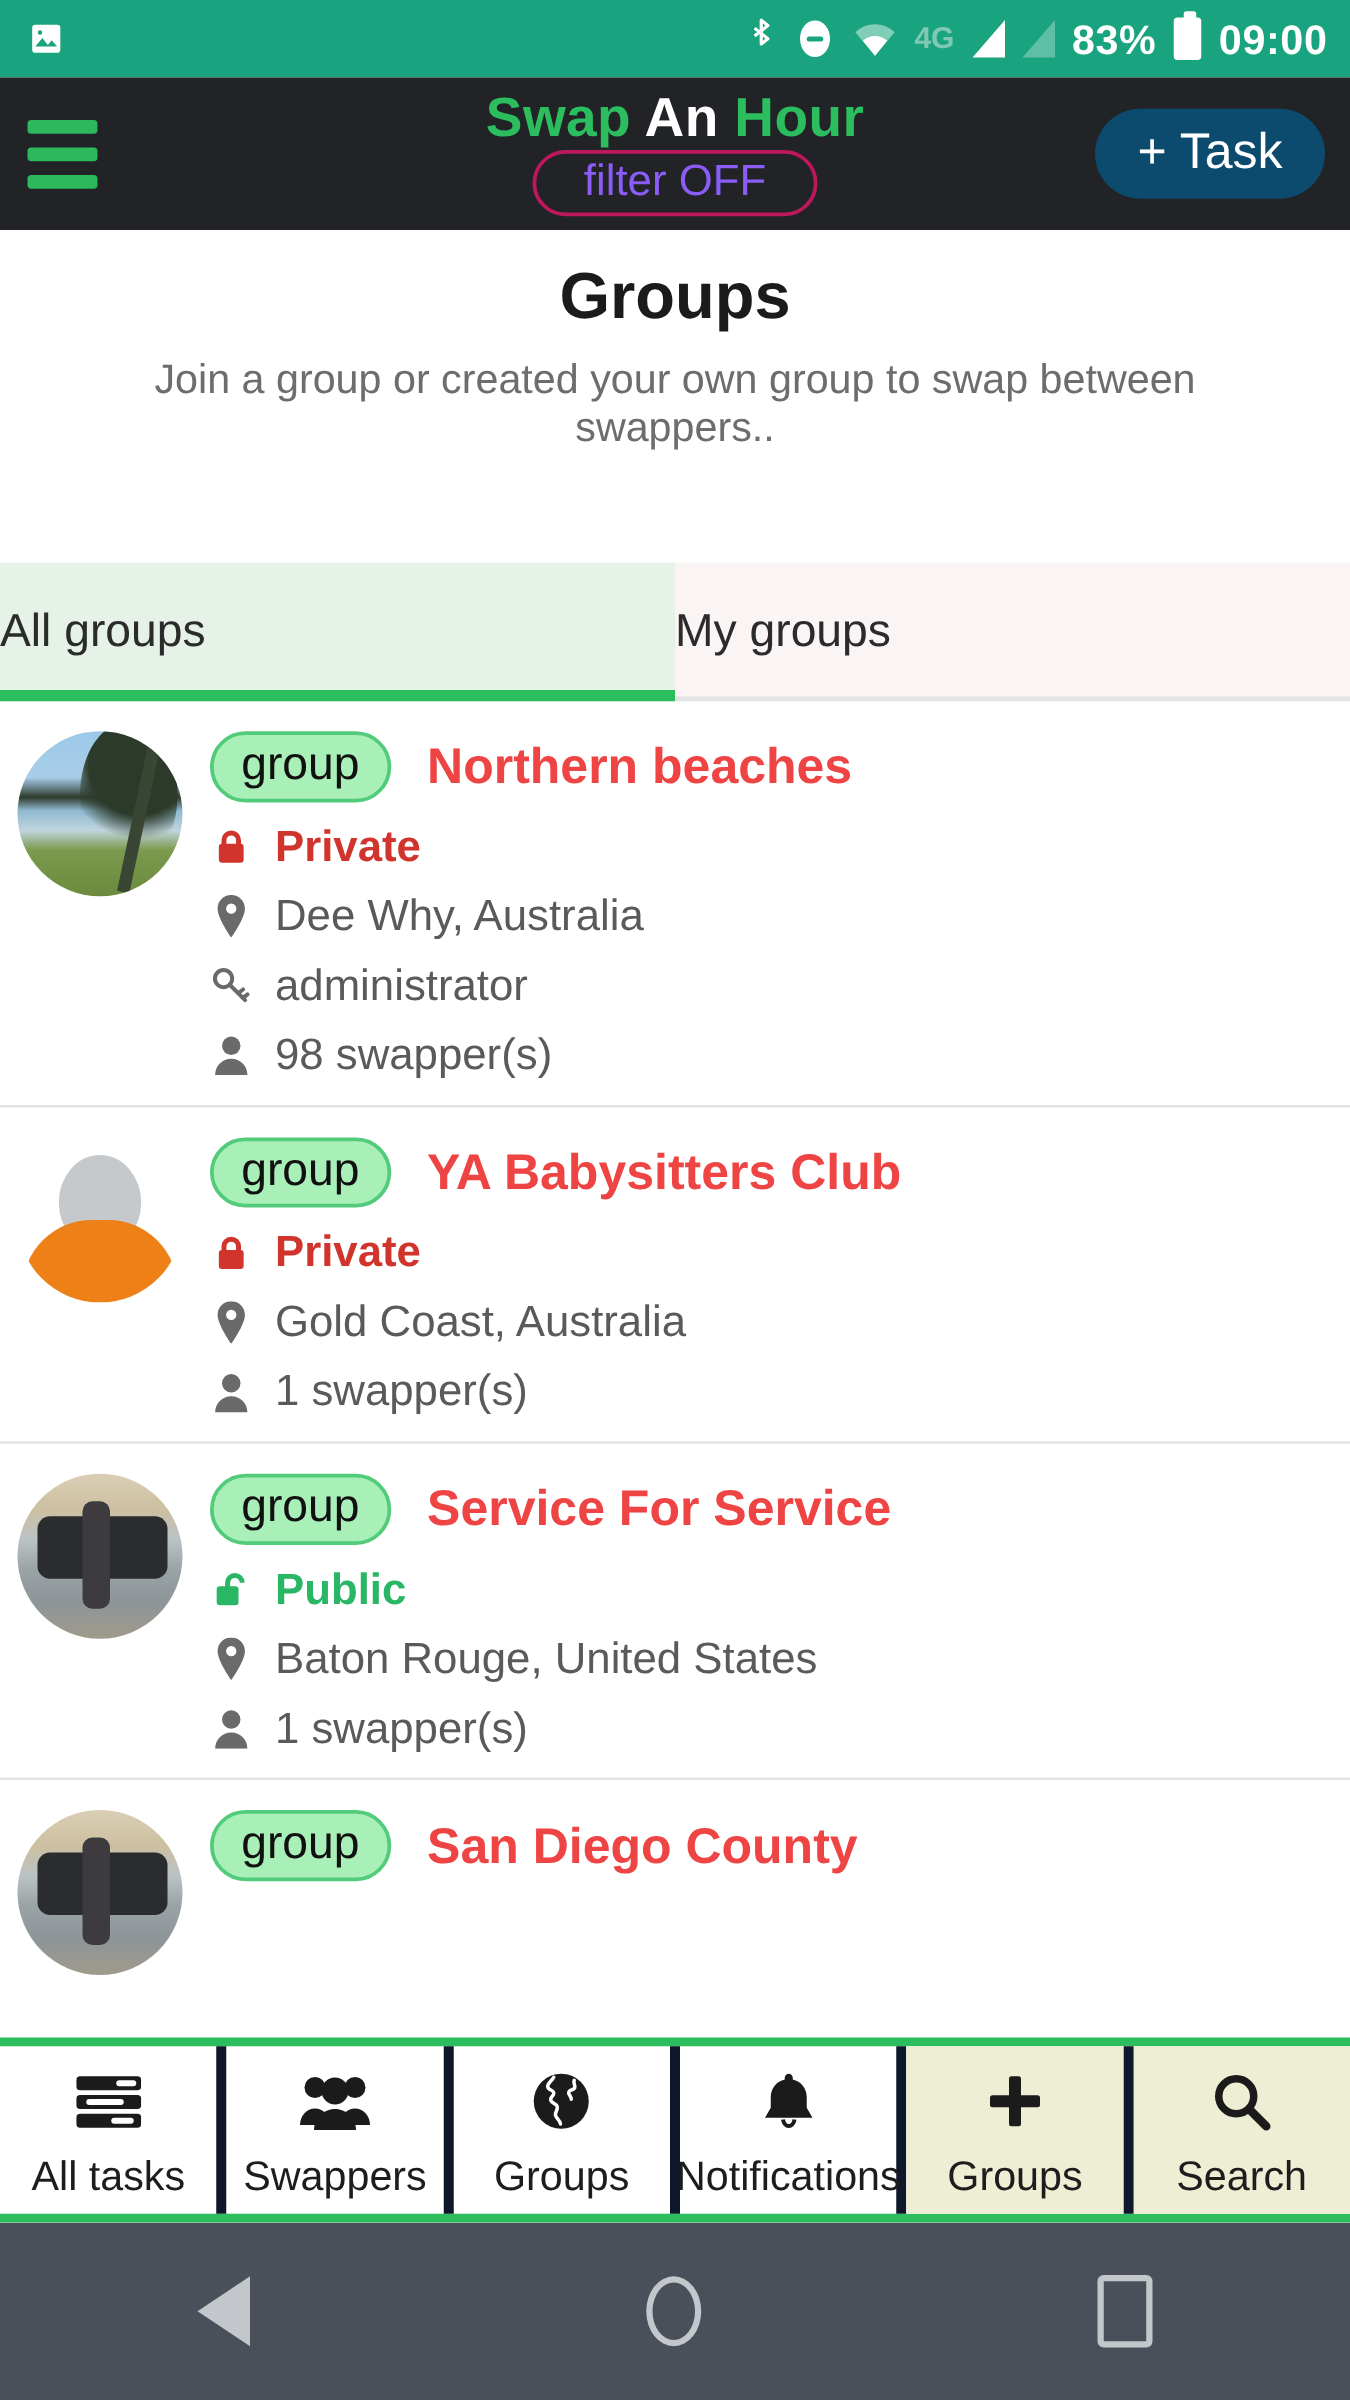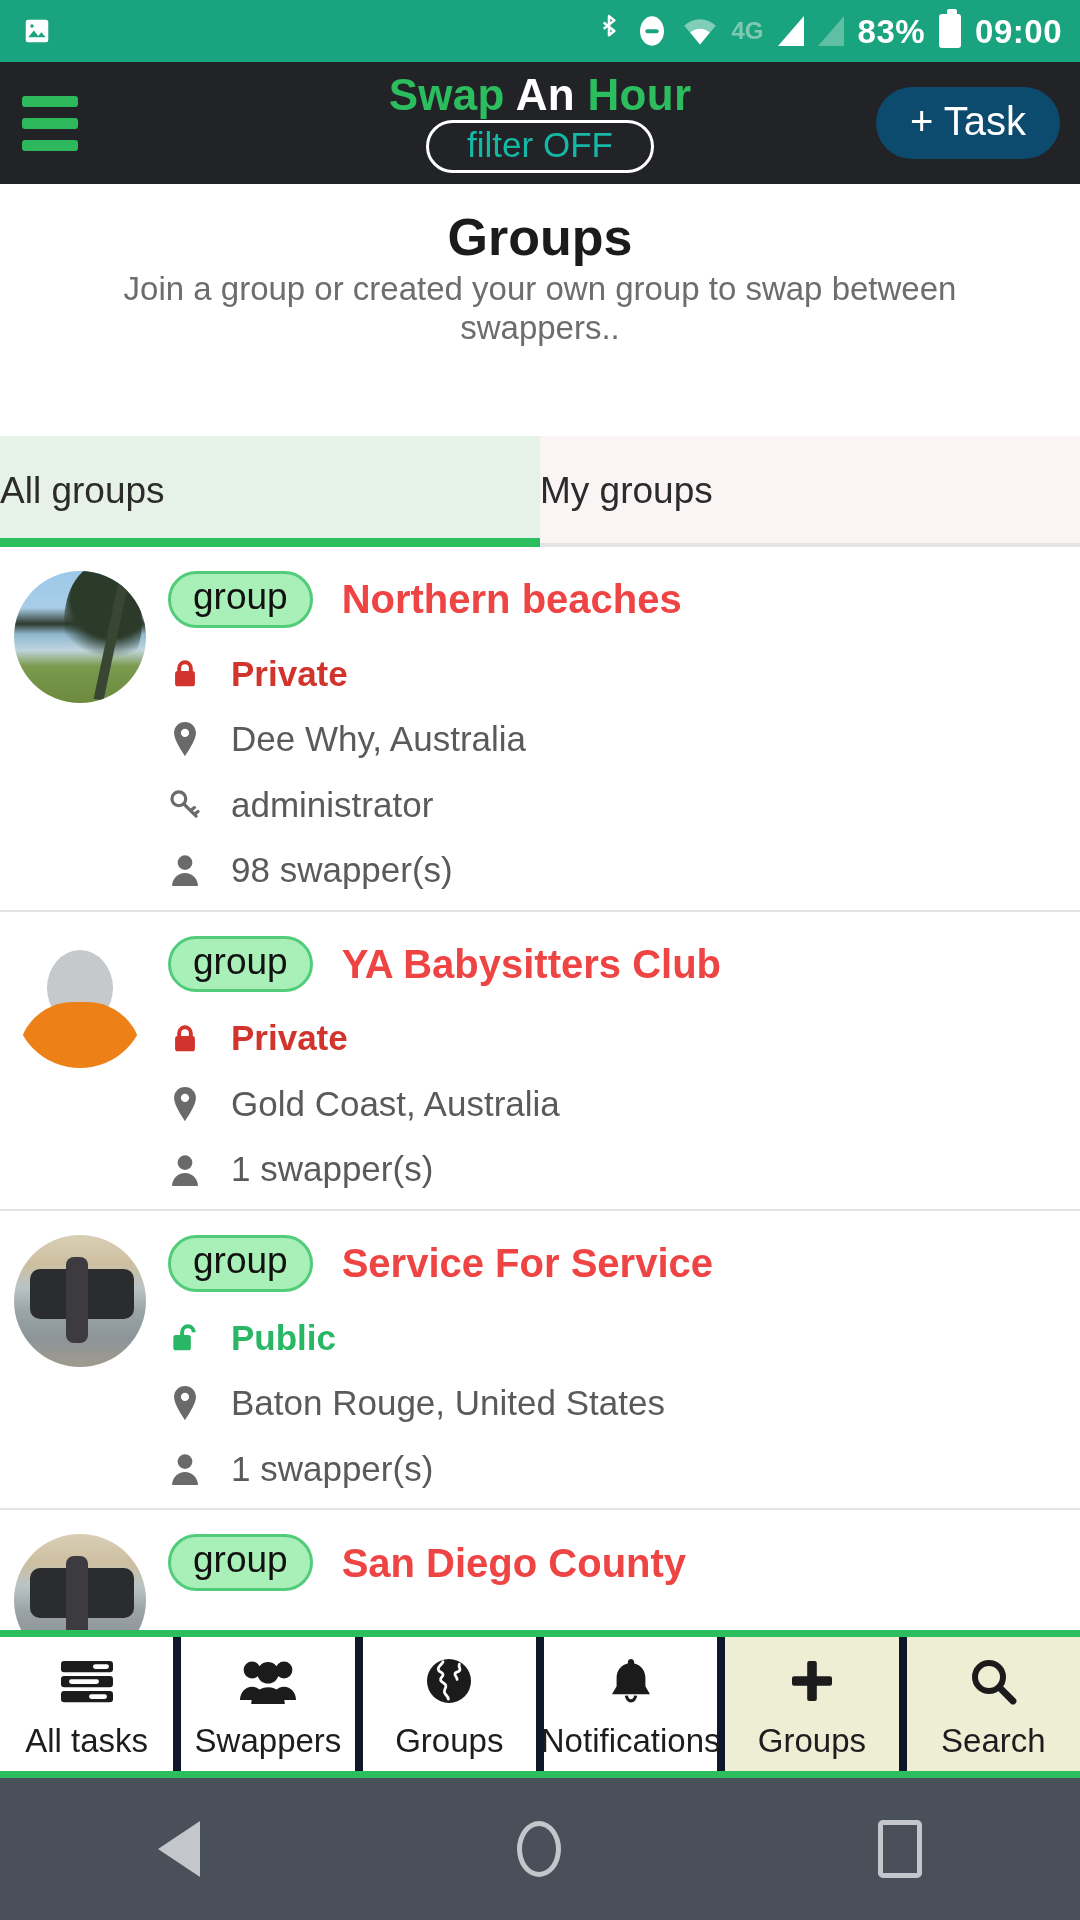--- a/index.html
+++ b/index.html
@@ -36,33 +36,33 @@
   .brand-wrap{
     position:absolute; left:0; right:0; top:0; bottom:0;
     display:flex; flex-direction:column; align-items:center; justify-content:center; gap:2px;
     pointer-events:none;
   }
   .brand{ font-size:44px; font-weight:bold; line-height:1.02; letter-spacing:.3px; }
   .brand .g{ color:#2bbd5e; }
   .brand .w{ color:#ffffff; }
   .filter-pill{
     pointer-events:auto;
-    border:3px solid #ffffff; border-radius:32px; color:#14b8a6;
+    border:3px solid #be185d; border-radius:32px; color:#8b5cf6;
     font-size:35px; padding:3px 38px 6px; line-height:1.1; background:transparent; cursor:pointer;
   }
   .task-btn{
     margin-left:auto; background:#0c4a6e; color:#fff; border:none; border-radius:40px;
     font-size:40px; padding:14px 34px 18px; line-height:1; cursor:pointer; z-index:2;
     font-family:"Liberation Sans",sans-serif;
   }
 
   
   .page-head{ padding:24px 40px 0; text-align:center; flex:0 0 auto; }
   .page-title{ font-size:52px; font-weight:bold; color:#1b1b1b; line-height:1.15; }
-  .page-sub{ font-size:33px; color:#6d6d6d; line-height:1.18; margin-top:2px; }
+  .page-sub{ font-size:33px; color:#6d6d6d; line-height:1.18; margin-top:16px; }
 
   
   .tabs{ display:flex; margin-top:88px; flex:0 0 auto; border-bottom:4px solid #e3e3e3; }
   .tab{
     flex:1; font-size:37px; color:#2b2b2b; padding:36px 0 34px;
     cursor:pointer; position:relative; line-height:1;
   }
   .tab.active{ background:#e6f2e8; }
   .tab.active:after{
     content:""; position:absolute; left:0; right:0; bottom:-4px; height:9px; background:#2bbd5e;
@@ -96,21 +96,21 @@
     content:""; position:absolute; left:52px; top:22px; width:22px; height:86px; background:#3d3a40; border-radius:8px;
   }
 
   .ginfo{ flex:1 1 auto; min-width:0; }
   .title-line{ display:flex; align-items:center; gap:29px; }
   .badge-group{
     background:#a9f0b8; border:3px solid #52cc7a; border-radius:30px;
     font-size:37px; color:#111; padding:4px 22px 8px; line-height:1.05; white-space:nowrap;
   }
   .gname{ font-size:40px; font-weight:bold; color:#ef4444; line-height:1.05; white-space:nowrap; }
-  .meta{ display:flex; align-items:center; gap:29px; margin-top:27px; }
+  .meta{ display:flex; align-items:center; gap:18px; margin-top:17px; }
   .meta .mtext{ font-size:35px; color:#5a5a5a; line-height:1.1; }
   .privacy .mtext.private{ color:#d0342c; font-weight:bold; }
   .privacy .mtext.public{ color:#29b765; font-weight:bold; }
   .ico{ flex:0 0 auto; display:flex; align-items:center; justify-content:center; width:34px; }
 
   
   .bottombar{
     flex:0 0 auto; display:flex; background:#fff;
     border-top:7px solid #2bbd5e; border-bottom:7px solid #2bbd5e;
     position:relative; z-index:5;

